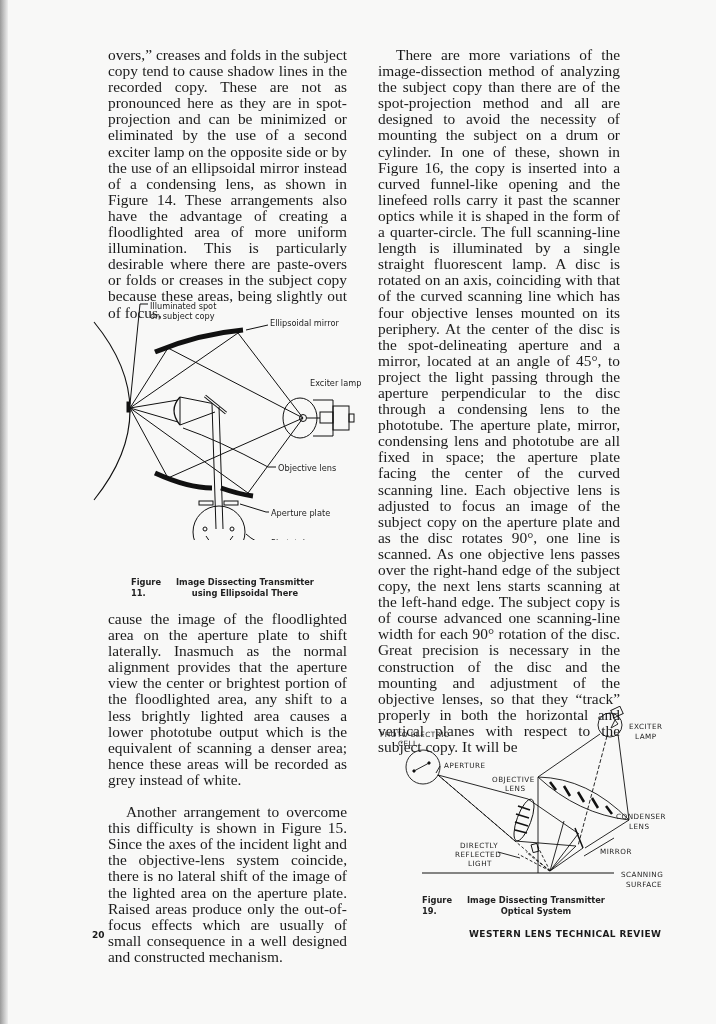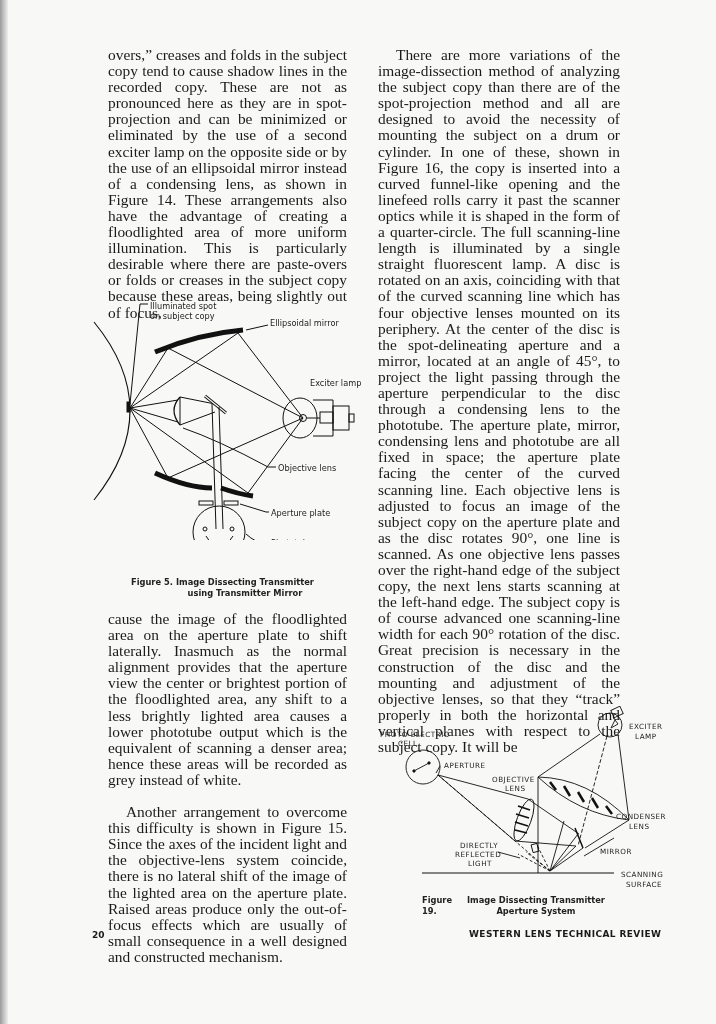--- a/index.html
+++ b/index.html
@@ -122,21 +122,21 @@
     <text class="lbl" x="62" y="19">on subject copy</text>
     <text class="lbl" x="182" y="26">Ellipsoidal mirror</text>
     <text class="lbl" x="222" y="86">Exciter lamp</text>
     <text class="lbl" x="190" y="171">Objective lens</text>
     <text class="lbl" x="183" y="216">Aperture plate</text>
     <text class="lbl" x="183" y="246">Phototube</text>
   </svg>
 </div>
 
 <div class="caption" id="cap14">
-  <span class="num">Figure 5.</span><span class="txt"><span>Image Dissecting Transmitter</span><br><span>using Transmitter Mirror</span></span>
+  <span class="num">Figure 11.</span><span class="txt"><span>Image Dissecting Transmitter</span><br><span>using Ellipsoidal There</span></span>
 </div>
 
 <div class="col" id="col-left-bottom">
   <p>cause the image of the floodlighted area on the aperture plate to shift laterally. Inasmuch as the normal alignment provides that the aperture view the center or brightest portion of the floodlighted area, any shift to a less brightly lighted area causes a lower phototube output which is the equivalent of scanning a denser area; hence these areas will be recorded as grey instead of white.</p>
   <p class="indent">Another arrangement to overcome this difficulty is shown in Figure 15. Since the axes of the incident light and the objective-lens system coincide, there is no lateral shift of the image of the lighted area on the aperture plate. Raised areas produce only the out-of-focus effects which are usually of small consequence in a well designed and constructed mechanism.</p>
 </div>
 
 <div class="col" id="col-right">
   <p class="indent">There are more variations of the image-dissection method of analyzing the subject copy than there are of the spot-projection method and all are designed to avoid the necessity of mounting the subject on a drum or cylinder. In one of these, shown in Figure 16, the copy is inserted into a curved funnel-like opening and the linefeed rolls carry it past the scanner optics while it is shaped in the form of a quarter-circle. The full scanning-line length is illuminated by a single straight fluorescent lamp. A disc is rotated on an axis, coinciding with that of the curved scanning line which has four objective lenses mounted on its periphery. At the center of the disc is the spot-delineating aperture and a mirror, located at an angle of 45°, to project the light passing through the aperture perpendicular to the disc through a condensing lens to the phototube. The aperture plate, mirror, condensing lens and phototube are all fixed in space; the aperture plate facing the center of the curved scanning line. Each objective lens is adjusted to focus an image of the subject copy on the aperture plate and as the disc rotates 90°, one line is scanned. As one objective lens passes over the right-hand edge of the subject copy, the next lens starts scanning at the left-hand edge. The subject copy is of course advanced one scanning-line width for each 90° rotation of the disc. Great precision is necessary in the construction of the disc and the mounting and adjustment of the objective lenses, so that they “track” properly in both the horizontal and vertical planes with respect to the subject copy. It will be</p>
 </div>
@@ -203,17 +203,17 @@
     <text class="lbl15" x="222" y="148">MIRROR</text>
     <text class="lbl15" x="82" y="142">DIRECTLY</text>
     <text class="lbl15" x="77" y="151">REFLECTED</text>
     <text class="lbl15" x="90" y="160">LIGHT</text>
     <text class="lbl15" x="243" y="171">SCANNING</text>
     <text class="lbl15" x="248" y="181">SURFACE</text>
   </svg>
 </div>
 
 <div class="caption" id="cap15">
-  <span class="num">Figure 19.</span><span class="txt"><span>Image Dissecting Transmitter</span><br><span>Aperture System</span></span>
+  <span class="num">Figure 19.</span><span class="txt"><span>Image Dissecting Transmitter</span><br><span>Optical System</span></span>
 </div>
 
 <div id="page-number">20</div>
 <div id="running-footer">WESTERN LENS TECHNICAL REVIEW</div>
 
 </body></html>

